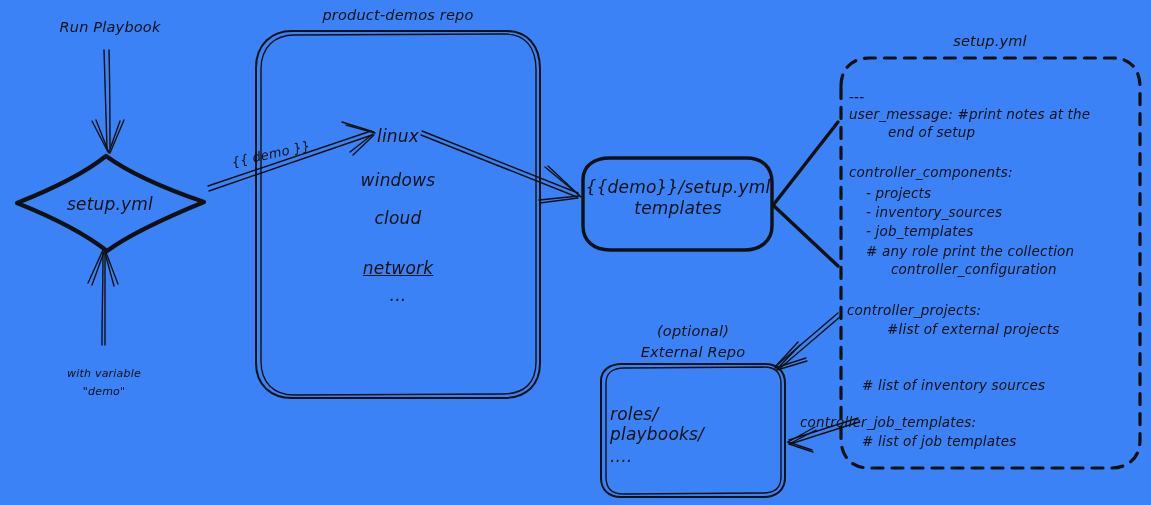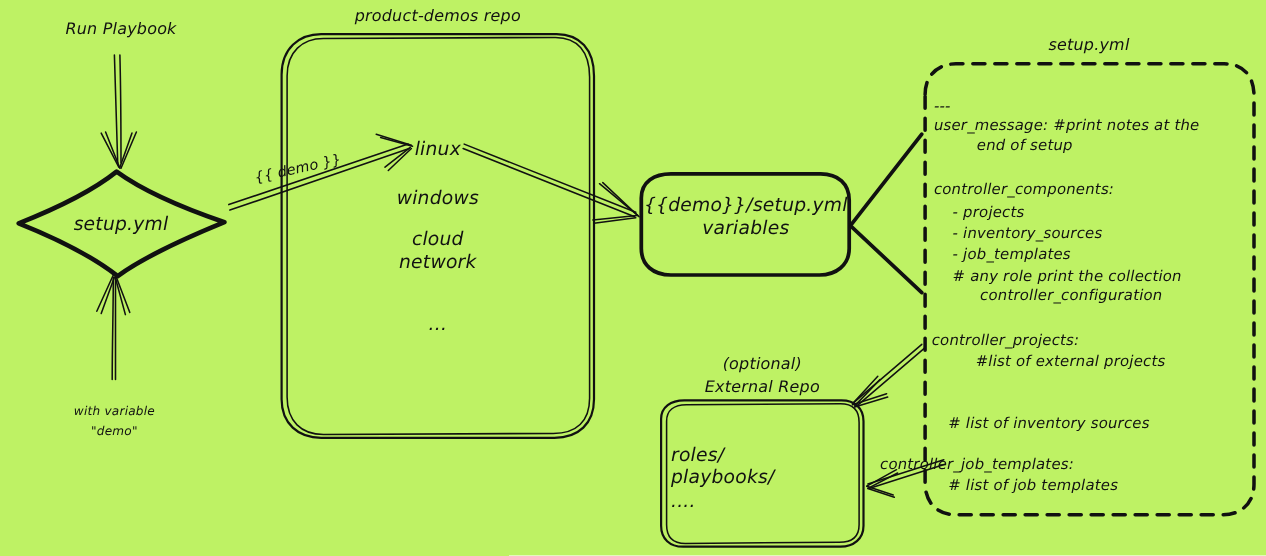--- a/index.html
+++ b/index.html
@@ -4,21 +4,21 @@
 <style>
   html, body {
     margin: 0;
     padding: 0;
     background: #ffffff;
   }
   #canvas {
     position: relative;
     width: 1151px;
     height: 505px;
-    background: #bef264;
+    background: #3b82f6;
     overflow: hidden;
     font-family: "DejaVu Sans", sans-serif;
   }
   svg.layer {
     position: absolute;
     left: 0; top: 0;
     width: 1151px;
     height: 505px;
   }
   .lbl {
@@ -168,27 +168,27 @@
   <div class="lbl t-node center handwrite" style="left:110px; top:194px;">setup.yml</div>
 
   <div class="lbl t-small center handwrite" style="left:104px; top:367px;">with variable</div>
   <div class="lbl t-small center handwrite" style="left:104px; top:385px;">"demo"</div>
 
   <div class="lbl t-title center handwrite" style="left:398px; top:6px;">product-demos repo</div>
 
   <div class="lbl t-node center handwrite" style="left:398px; top:126px;">linux</div>
   <div class="lbl t-node center handwrite" style="left:398px; top:170px;">windows</div>
   <div class="lbl t-node center handwrite" style="left:398px; top:208px;">cloud</div>
-  <div class="lbl t-node center handwrite" style="left:398px; top:229px;">network</div>
+  <div class="lbl t-node center handwrite" style="left:398px; top:258px;text-decoration:underline;">network</div>
   <div class="lbl t-node center handwrite" style="left:398px; top:285px;">...</div>
 
   <div class="lbl handwrite rot-demo" style="left:232px; top:155px;">{{ demo }}</div>
 
   <div class="lbl t-node center handwrite" style="left:678px; top:177px;">{{demo}}/setup.yml</div>
-  <div class="lbl t-node center handwrite" style="left:678px; top:198px;">variables</div>
+  <div class="lbl t-node center handwrite" style="left:678px; top:198px;">templates</div>
 
   <div class="lbl t-title center handwrite" style="left:693px; top:322px;">(optional)</div>
   <div class="lbl t-title center handwrite" style="left:693px; top:343px;">External Repo</div>
 
   <div class="lbl t-node handwrite" style="left:610px; top:404px;">roles/</div>
   <div class="lbl t-node handwrite" style="left:610px; top:424px;">playbooks/</div>
   <div class="lbl t-node handwrite" style="left:610px; top:446px;">....</div>
 
   <div class="lbl t-title center handwrite" style="left:990px; top:32px;">setup.yml</div>
 

